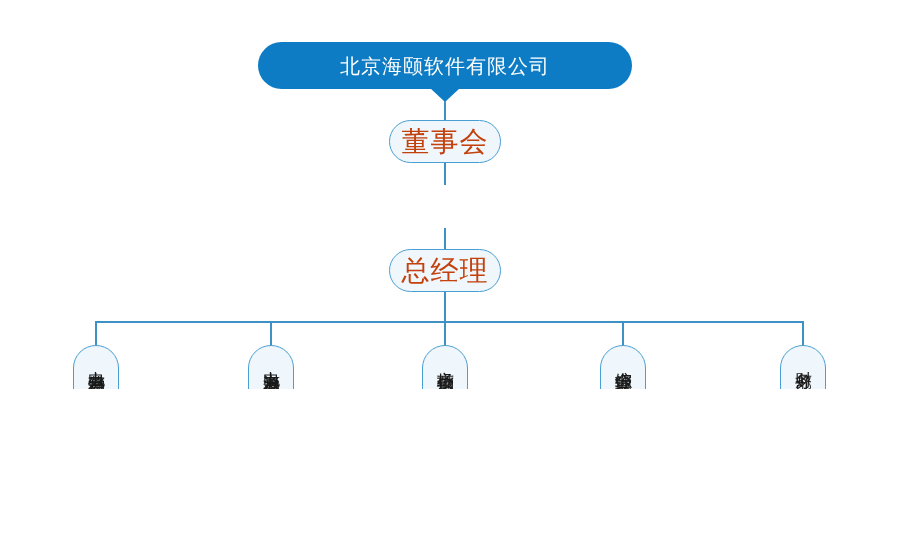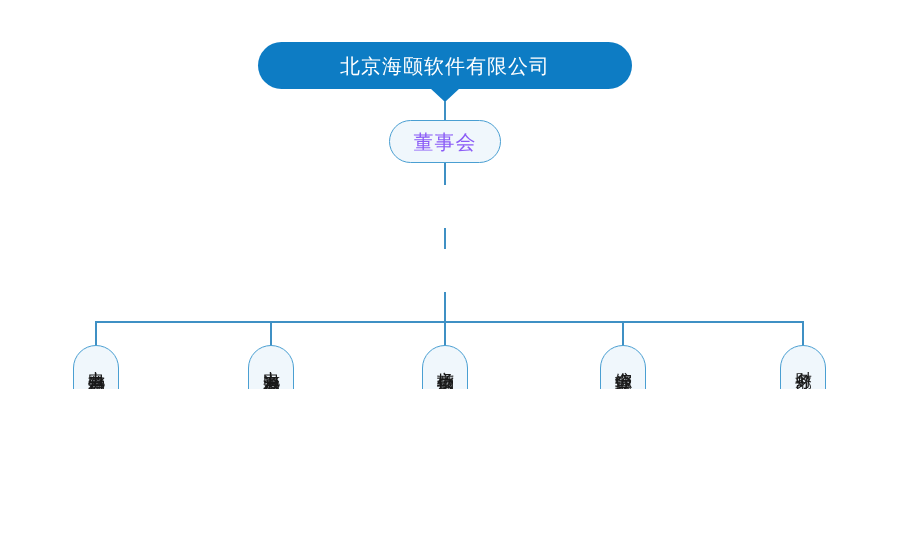--- a/index.html
+++ b/index.html
@@ -60,22 +60,22 @@
     align-items: center;
     justify-content: center;
   }
   .node-mid {
     width: 112px;
     height: 43px;
     left: 389px;
     border-radius: 22px;
   }
   .node-mid .node-label {
-    color: #8b5cf6;
-    font-size: 20px;
+    color: #c2410c;
+    font-size: 28px;
     letter-spacing: 1px;
     line-height: 1;
     white-space: nowrap;
     text-align: center;
   }
 
   
   .node-leaf {
     width: 46px;
     height: 143px;
@@ -116,20 +116,23 @@
 
   <div class="node node-mid" style="top:120px;">
     <span class="node-label">董事会</span>
   </div>
 
   <div class="conn conn-v" style="left:444px; top:163px; height:22px;"></div>
 
 
   <div class="conn conn-v" style="left:444px; top:228px; height:21px;"></div>
 
+  <div class="node node-mid" style="top:249px;">
+    <span class="node-label">总经理</span>
+  </div>
 
   <div class="conn conn-v" style="left:444px; top:292px; height:31px;"></div>
   <div class="conn conn-h" style="left:95px; top:321px; width:709px;"></div>
 
   <div class="conn conn-v" style="left:95px;  top:321px; height:26px;"></div>
   <div class="conn conn-v" style="left:270px; top:321px; height:26px;"></div>
   <div class="conn conn-v" style="left:444px; top:321px; height:26px;"></div>
   <div class="conn conn-v" style="left:622px; top:321px; height:26px;"></div>
   <div class="conn conn-v" style="left:802px; top:321px; height:26px;"></div>
 

